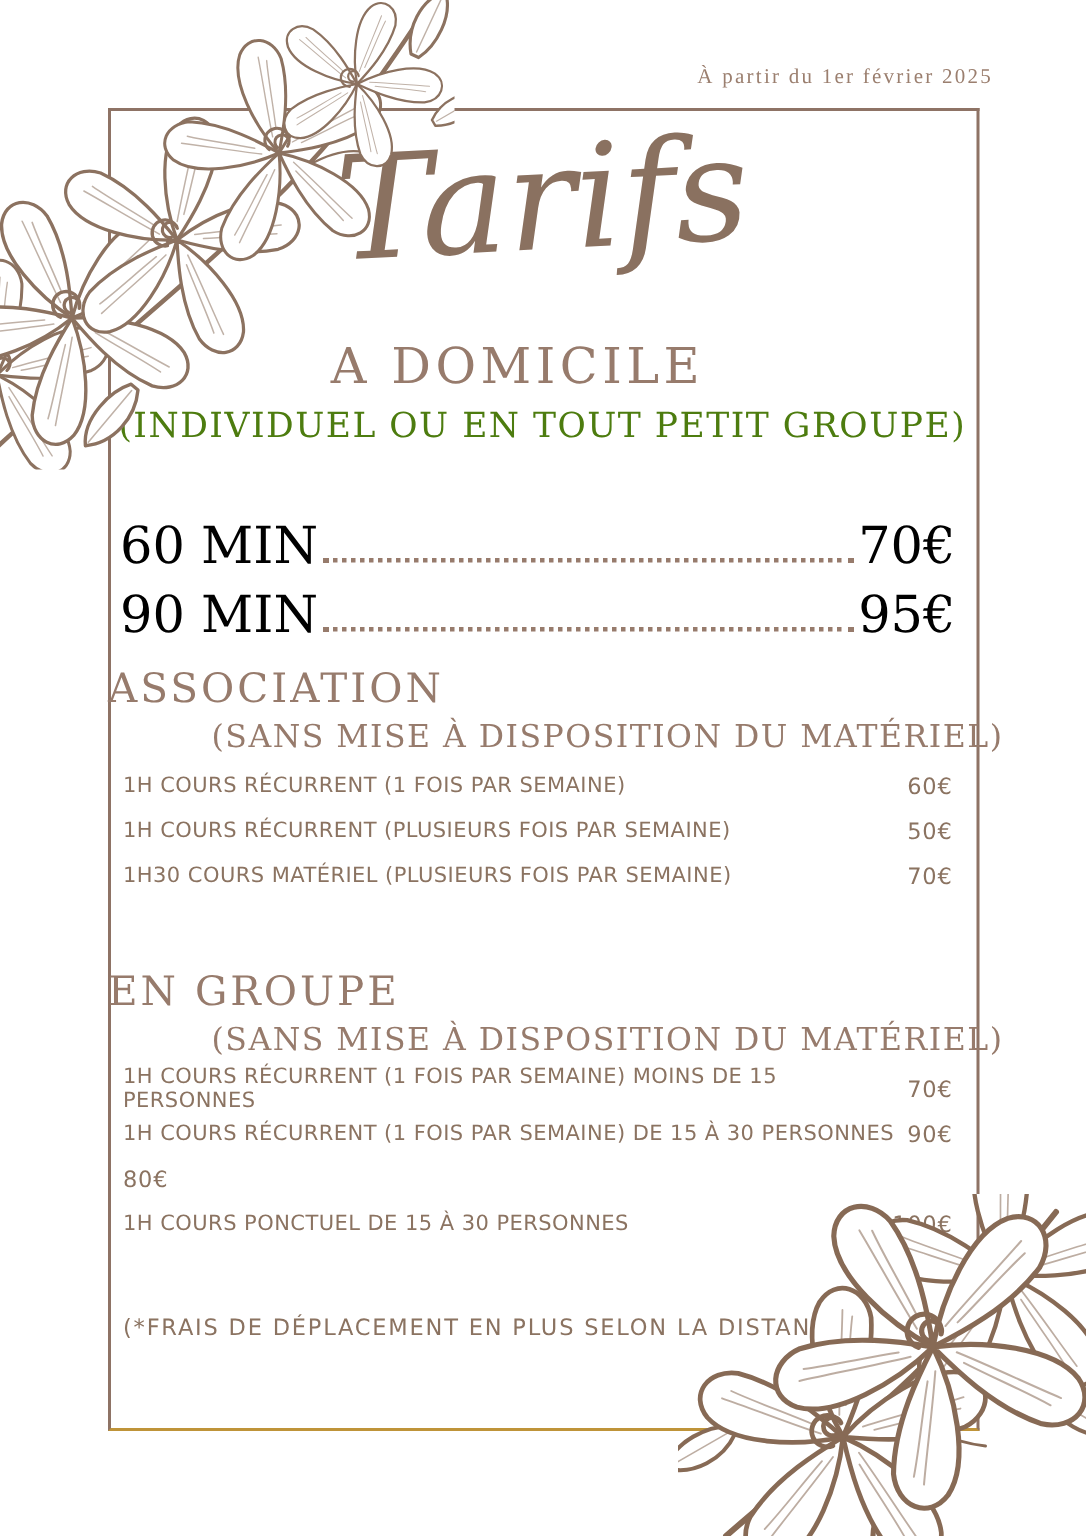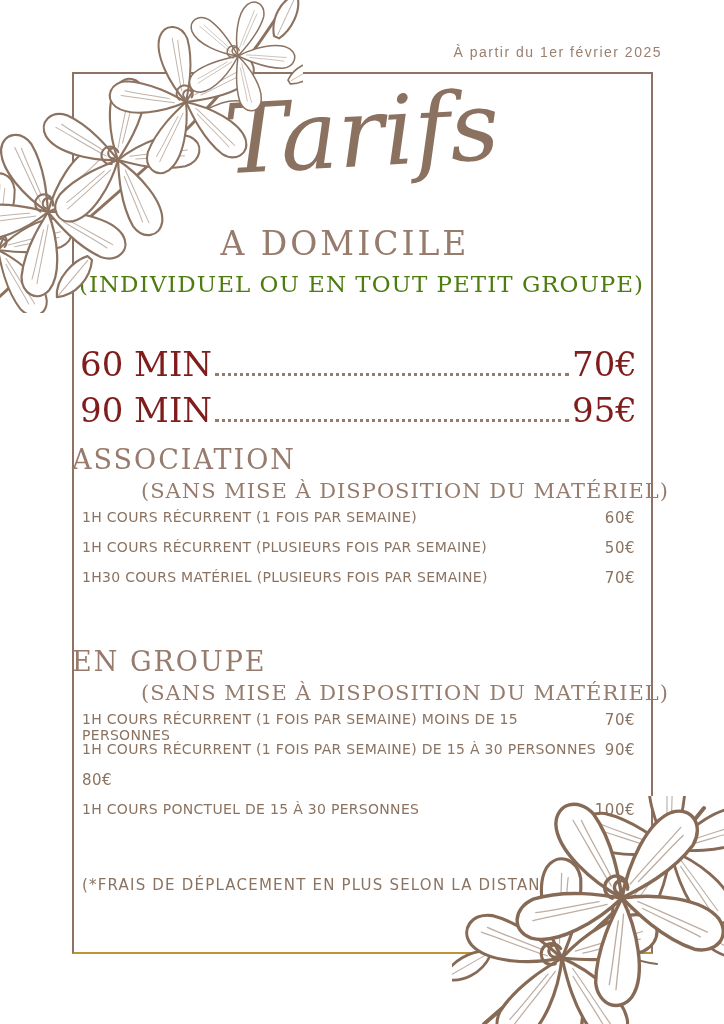--- a/index.html
+++ b/index.html
@@ -9,61 +9,61 @@
     font-family:"DejaVu Serif", serif;
   }
   .frame{
     position:absolute;left:72px;top:72px;width:577px;height:878px;
     border:2px solid #8e7365;
     border-bottom:2.5px solid #bf9439;
     z-index:1;background:transparent;
   }
   .date-note{
     position:absolute;top:44px;right:62px;z-index:2;
-    font-family:Liberation Sans, sans-serif;
+    font-family:Liberation Serif, serif;
     font-size:14px;letter-spacing:1.5px;color:#9b7f6f;
   }
   .title-script{
     position:absolute;top:66px;left:72px;width:579px;z-index:2;
     text-align:center;font-style:italic;font-weight:400;
     font-size:96px;line-height:1.4;color:#8a7160;
     transform:rotate(-3deg);
   }
   .h1{
     position:absolute;top:224px;left:72px;width:546px;z-index:2;
     text-align:center;font-size:33px;letter-spacing:3px;color:#977b6c;
   }
   .h1-sub{
     position:absolute;top:271px;left:72px;width:579px;z-index:2;
     text-align:center;font-size:23px;letter-spacing:1px;color:#4d7c0f;
   }
   .rates{
     position:absolute;top:344px;left:80px;width:557px;z-index:2;
-    color:#7f1d1d;font-size:34px;
+    color:#000000;font-size:34px;
   }
   .rate-row{display:flex;align-items:baseline;height:46px;}
   .rate-dots{flex:1;border-bottom:3.5px dotted #977b6c;margin:0 3px 8px;}
   .sec-h{
     position:absolute;left:72px;width:579px;z-index:2;text-align:left;
     font-size:27px;letter-spacing:2px;color:#977b6c;
   }
   .sec-sub{
     position:absolute;left:72px;width:666px;z-index:2;text-align:center;
     font-size:21px;letter-spacing:1px;color:#977b6c;
   }
   .assoc-h{top:444px}.assoc-sub{top:479px}
   .group-h{top:646px}.group-sub{top:681px}
   .items{
     position:absolute;left:82px;width:553px;z-index:2;
     font-family:"DejaVu Sans", sans-serif;
     font-size:14px;letter-spacing:0.3px;color:#8b7361;
   }
   .assoc-items{top:509px}
   .group-items{top:711px}
-  .item-row{display:flex;justify-content:space-between;align-items:flex-start;height:30px;}
+  .item-row{display:flex;justify-content:space-between;align-items:center;height:30px;}
   .item-price{font-size:15px;letter-spacing:0.5px;}
   .footer-note{
     position:absolute;top:876px;left:82px;z-index:2;
     font-family:"DejaVu Sans", sans-serif;
     font-size:15px;letter-spacing:1.2px;color:#8b7361;
   }
   .flowers{position:absolute;z-index:3;}
   .flowers.tl{left:-12px;top:-12px;}
   .flowers.br{left:452px;top:796px;}
   .vein{fill:none;stroke-width:0.7;opacity:0.55;}

